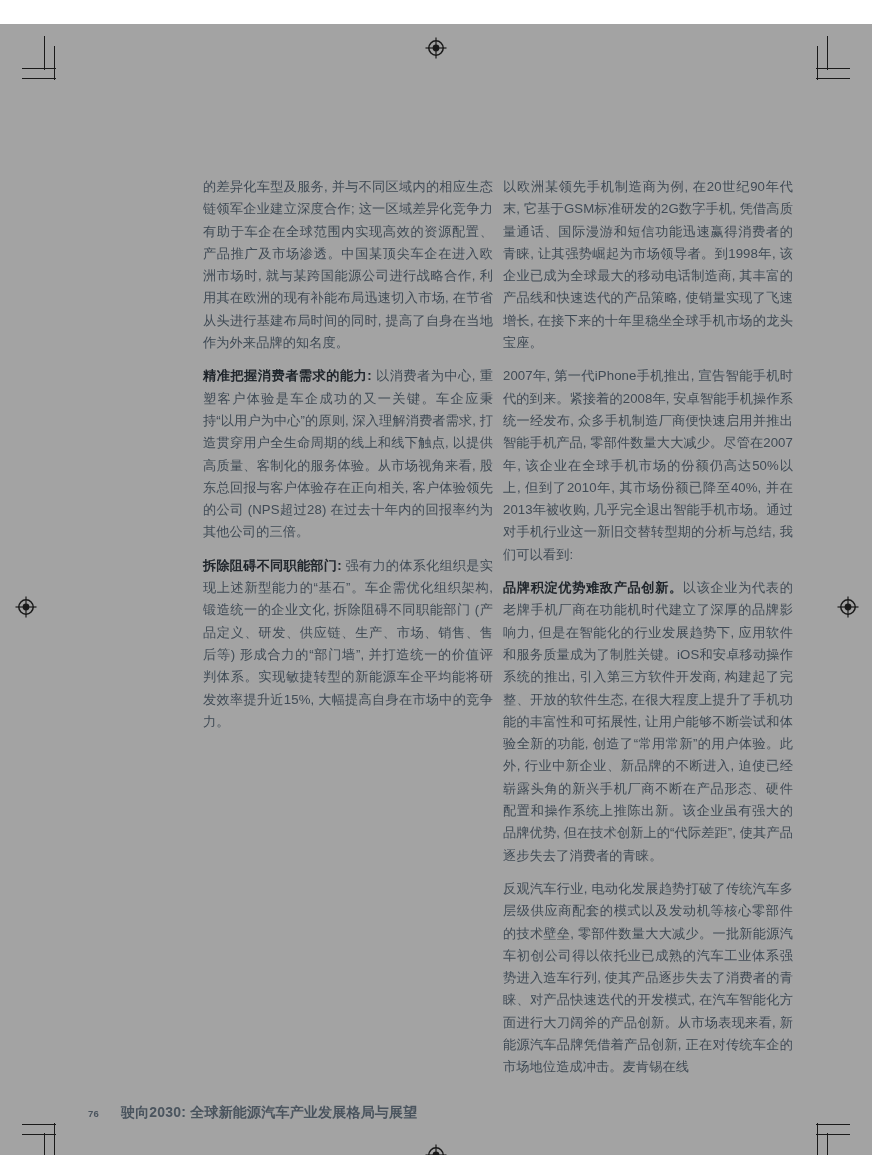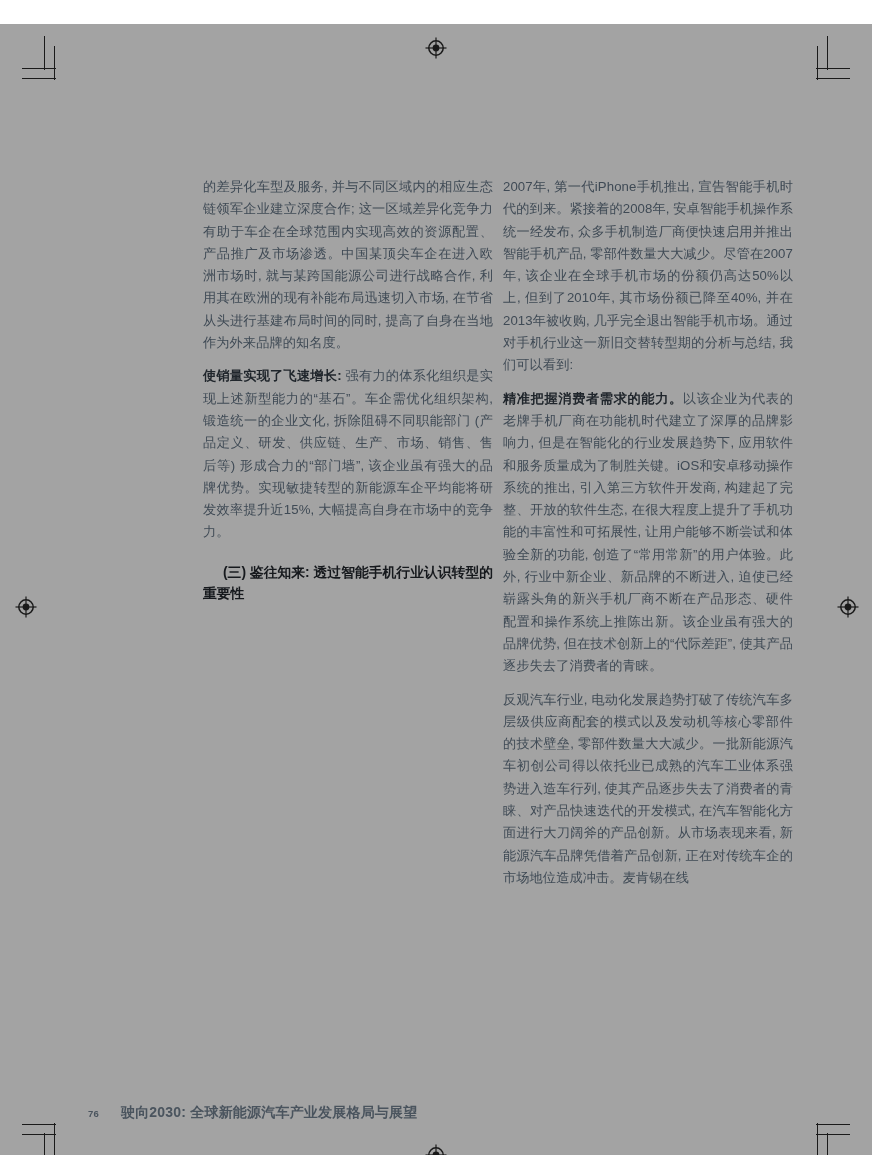--- a/index.html
+++ b/index.html
@@ -163,40 +163,45 @@
   </div>
 
   <div class="columns">
 
     <div class="col col-left">
 
       <p class="para">
         <span>的差异化车型及服务, 并与不同区域内的相应生态链领军企业建立深度合作; 这一区域差异化竞争力有助于车企在全球范围内实现高效的资源配置、产品推广及市场渗透。中国某顶尖车企在进入欧洲市场时, 就与某跨国能源公司进行战略合作, 利用其在欧洲的现有补能布局迅速切入市场, 在节省从头进行基建布局时间的同时, 提高了自身在当地作为外来品牌的知名度。</span>
       </p>
 
-
-      <p class="para">
-        <span class="lead">使销量实现了飞速增长:</span><span> 强有力的体系化组织是实现上述新型能力的“基石”。车企需优化组织架构, 锻造统一的企业文化, 拆除阻碍不同职能部门 (产品定义、研发、供应链、生产、市场、销售、售后等) 形成合力的“部门墙”, 该企业虽有强大的品牌优势。实现敏捷转型的新能源车企平均能将研发效率提升近15%, 大幅提高自身在市场中的竞争力。</span>
-      </p>
-
-
-      <h2 class="section-heading">(三) 鉴往知来: 透过智能手机行业认识转型的重要性</h2>
+      <p class="para">
+        <span class="lead">精准把握消费者需求的能力:</span><span> 以消费者为中心, 重塑客户体验是车企成功的又一关键。车企应秉持“以用户为中心”的原则, 深入理解消费者需求, 打造贯穿用户全生命周期的线上和线下触点, 以提供高质量、客制化的服务体验。从市场视角来看, 股东总回报与客户体验存在正向相关, 客户体验领先的公司 (NPS超过28) 在过去十年内的回报率约为其他公司的三倍。</span>
+      </p>
+
+      <p class="para">
+        <span class="lead">拆除阻碍不同职能部门:</span><span> 强有力的体系化组织是实现上述新型能力的“基石”。车企需优化组织架构, 锻造统一的企业文化, 拆除阻碍不同职能部门 (产品定义、研发、供应链、生产、市场、销售、售后等) 形成合力的“部门墙”, 并打造统一的价值评判体系。实现敏捷转型的新能源车企平均能将研发效率提升近15%, 大幅提高自身在市场中的竞争力。</span>
+      </p>
+
+
 
 
     </div>
 
     <div class="col col-right">
 
+      <p class="para">
+        <span>以欧洲某领先手机制造商为例, 在20世纪90年代末, 它基于GSM标准研发的2G数字手机, 凭借高质量通话、国际漫游和短信功能迅速赢得消费者的青睐, 让其强势崛起为市场领导者。到1998年, 该企业已成为全球最大的移动电话制造商, 其丰富的产品线和快速迭代的产品策略, 使销量实现了飞速增长, 在接下来的十年里稳坐全球手机市场的龙头宝座。</span>
+      </p>
 
       <p class="para">
         <span>2007年, 第一代iPhone手机推出, 宣告智能手机时代的到来。紧接着的2008年, 安卓智能手机操作系统一经发布, 众多手机制造厂商便快速启用并推出智能手机产品, 零部件数量大大减少。尽管在2007年, 该企业在全球手机市场的份额仍高达50%以上, 但到了2010年, 其市场份额已降至40%, 并在2013年被收购, 几乎完全退出智能手机市场。通过对手机行业这一新旧交替转型期的分析与总结, 我们可以看到:</span>
       </p>
 
       <p class="para">
-        <span class="lead">精准把握消费者需求的能力。</span><span>以该企业为代表的老牌手机厂商在功能机时代建立了深厚的品牌影响力, 但是在智能化的行业发展趋势下, 应用软件和服务质量成为了制胜关键。iOS和安卓移动操作系统的推出, 引入第三方软件开发商, 构建起了完整、开放的软件生态, 在很大程度上提升了手机功能的丰富性和可拓展性, 让用户能够不断尝试和体验全新的功能, 创造了“常用常新”的用户体验。此外, 行业中新企业、新品牌的不断进入, 迫使已经崭露头角的新兴手机厂商不断在产品形态、硬件配置和操作系统上推陈出新。该企业虽有强大的品牌优势, 但在技术创新上的“代际差距”, 使其产品逐步失去了消费者的青睐。</span>
+        <span class="lead">品牌积淀优势难敌产品创新。</span><span>以该企业为代表的老牌手机厂商在功能机时代建立了深厚的品牌影响力, 但是在智能化的行业发展趋势下, 应用软件和服务质量成为了制胜关键。iOS和安卓移动操作系统的推出, 引入第三方软件开发商, 构建起了完整、开放的软件生态, 在很大程度上提升了手机功能的丰富性和可拓展性, 让用户能够不断尝试和体验全新的功能, 创造了“常用常新”的用户体验。此外, 行业中新企业、新品牌的不断进入, 迫使已经崭露头角的新兴手机厂商不断在产品形态、硬件配置和操作系统上推陈出新。该企业虽有强大的品牌优势, 但在技术创新上的“代际差距”, 使其产品逐步失去了消费者的青睐。</span>
       </p>
 
       <p class="para">
         <span>反观汽车行业, 电动化发展趋势打破了传统汽车多层级供应商配套的模式以及发动机等核心零部件的技术壁垒, 零部件数量大大减少。一批新能源汽车初创公司得以依托业已成熟的汽车工业体系强势进入造车行列, 使其产品逐步失去了消费者的青睐、对产品快速迭代的开发模式, 在汽车智能化方面进行大刀阔斧的产品创新。从市场表现来看, 新能源汽车品牌凭借着产品创新, 正在对传统车企的市场地位造成冲击。麦肯锡在线</span>
       </p>
 
     </div>
   </div>
 
   <div class="footer">

